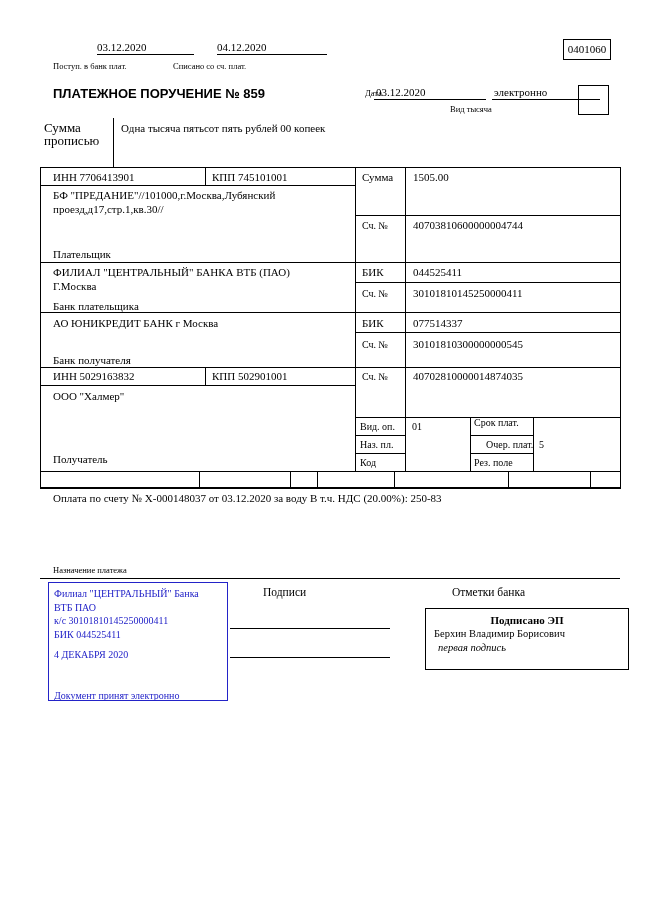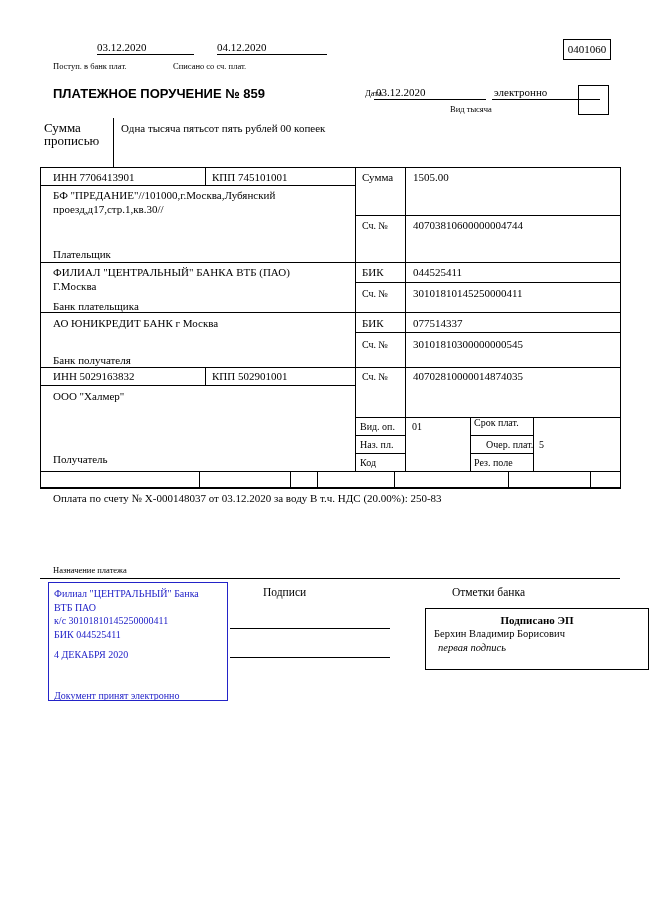--- a/index.html
+++ b/index.html
@@ -28,21 +28,21 @@
   }
   .subl { font-size:10px; }
   .stamp {
     position:absolute; left:48px; top:582px; width:180px; height:119px;
     border:1px solid #2323c8; color:#2323c8;
     font-size:10px; line-height:13.5px; padding:4px 0 0 5px; box-sizing:border-box;
   }
   .stamp .gap1 { height:7px; }
   .stamp .gap2 { height:27px; }
   .epbox {
-    position:absolute; left:425px; top:608px; width:224px; height:62px;
+    position:absolute; left:425px; top:608px; width:204px; height:62px;
     border:1px solid #000; box-sizing:border-box; padding-top:4px;
     font-size:10.5px; line-height:14px;
   }
   .epbox .c { text-align:center; font-weight:bold; font-size:11px; }
   .epbox .n { padding-left:8px; }
   .epbox .i { padding-left:12px; font-style:italic; }
   .epbox .v { padding-left:90px; font-weight:bold; font-size:11px; }
   .sig { position:absolute; left:230px; width:160px; height:1px; background:#000; }
 </style>
 </head>

